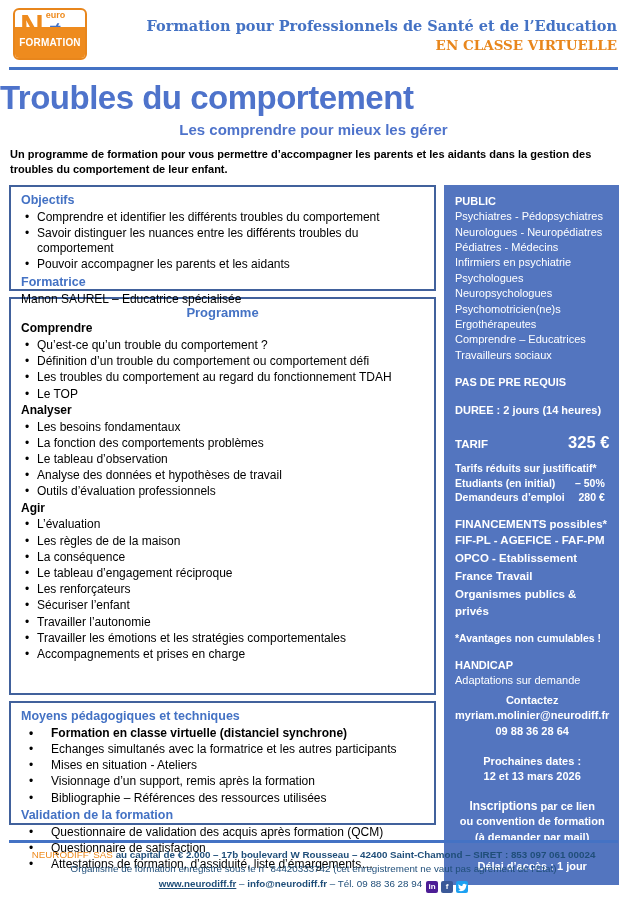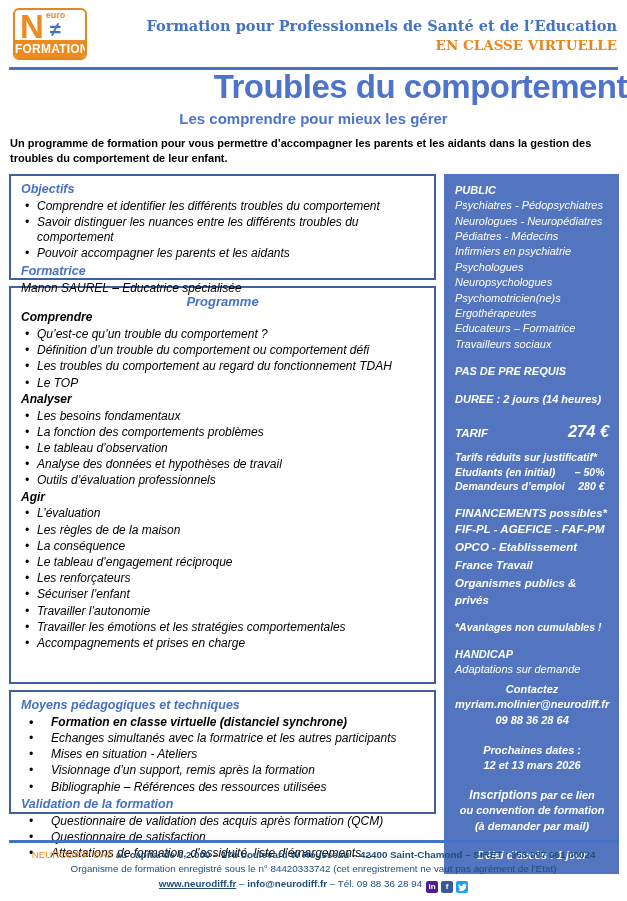--- a/index.html
+++ b/index.html
@@ -13,32 +13,32 @@
   .logo {
     width: 74px; height: 52px; border: 2px solid #E8861C; border-radius: 6px;
     background: #fff; position: relative; overflow: hidden; flex: none;
   }
   .logo-row { display: flex; align-items: flex-start; padding: 1px 4px 0 5px; }
   .logo-n { color: #EE8B1E; font-size: 33px; font-weight: bold; line-height: 0.95; }
   .logo-right { display: flex; flex-direction: column; align-items: center; margin-left: 2px; }
   .logo-euro { color: #EE8B1E; font-size: 9px; font-weight: bold; line-height: 1; }
   .logo-neq { color: #4472C4; font-size: 20px; font-weight: bold; line-height: 0.9; }
   .logo-bar { position: absolute; bottom: 0; left: 0; right: 0; background: #EE8B1E; color: #fff;
-    font-size: 12px; font-weight: bold; text-align: center; padding: 2px 0; letter-spacing: 0.2px; }
+    font-size: 10px; font-weight: bold; text-align: center; padding: 10px 0; letter-spacing: 0.2px; }
   .header-text { text-align: right; margin-top: 8px; font-family: "DejaVu Serif", serif; }
   .header-line1 { color: #4472C4; font-weight: bold; font-size: 14.5px; line-height: 1.35; }
   .header-line2 { color: #E8861C; font-weight: bold; font-size: 13.5px; line-height: 1.35; }
   .top-rule { height: 3px; background: #4472C4; margin: 7px 9px 0 9px; }
   
-  .title { text-align: right; color: #4E73CB; font-size: 33px; font-weight: bold;
-    letter-spacing: -0.5px; line-height: 1.05; }
+  .title { text-align: left; color: #4E73CB; font-size: 33px; font-weight: bold;
+    letter-spacing: -0.5px; margin-top: 11px; line-height: 1.05; }
   .subtitle { text-align: center; color: #4E73CB; font-size: 15px; font-weight: bold; margin-top: 5px; }
   .intro { margin: 9px 10px 7px 10px; font-size: 11px; font-weight: bold; line-height: 1.42; color: #000; }
   
-  .main { display: flex; padding: 0 9px; gap: 8px; align-items: flex-start; font-style: italic; }
+  .main { display: flex; padding: 0 9px; gap: 8px; align-items: flex-start; }
   .left-col { width: 427px; flex: none; }
   .box { border: 2px solid #41619C; padding: 5px 10px 6px 10px; margin-bottom: 6px; background: #fff; }
   .box-heading { color: #4472C4; font-size: 12.5px; font-weight: bold; line-height: 1.35; }
   .box-heading.center { text-align: center; font-size: 13px; }
   .group-title { font-weight: bold; font-size: 12px; line-height: 1.3; color: #000; }
   ul { list-style: none; }
   ul.bullets li { position: relative; padding-left: 16px; font-size: 12px; line-height: 1.27; color: #000; margin: 1px 0; }
   ul.bullets li::before { content: "•"; position: absolute; left: 4px; }
   ul.bullets-wide li { padding-left: 30px; }
   ul.bullets-wide li::before { left: 8px; }
@@ -169,29 +169,29 @@
       <div class="sb-bold">PUBLIC</div>
       <div class="sb-list">
         <div>Psychiatres - Pédopsychiatres</div>
         <div>Neurologues - Neuropédiatres</div>
         <div>Pédiatres - Médecins</div>
         <div>Infirmiers en psychiatrie</div>
         <div>Psychologues</div>
         <div>Neuropsychologues</div>
         <div>Psychomotricien(ne)s</div>
         <div>Ergothérapeutes</div>
-        <div>Educateurs – Formatrice</div>
+        <div>Comprendre – Educatrices</div>
         <div>Travailleurs sociaux</div>
       </div>
       <div class="sb-bold sb-gap">PAS DE PRE REQUIS</div>
       <div class="sb-bold sb-gap">DUREE : 2 jours (14 heures)</div>
 
       <div class="tarif-row">
         <span class="tarif-label">TARIF</span>
-        <span class="tarif-value">274 €</span>
+        <span class="tarif-value">325 €</span>
       </div>
       <div class="reduc-head">Tarifs réduits sur justificatif*</div>
       <div class="reduc-row">
         <span>Etudiants (en initial)</span>
         <span>– 50%</span>
       </div>
       <div class="reduc-row">
         <span>Demandeurs d’emploi</span>
         <span>280 €</span>
       </div>

